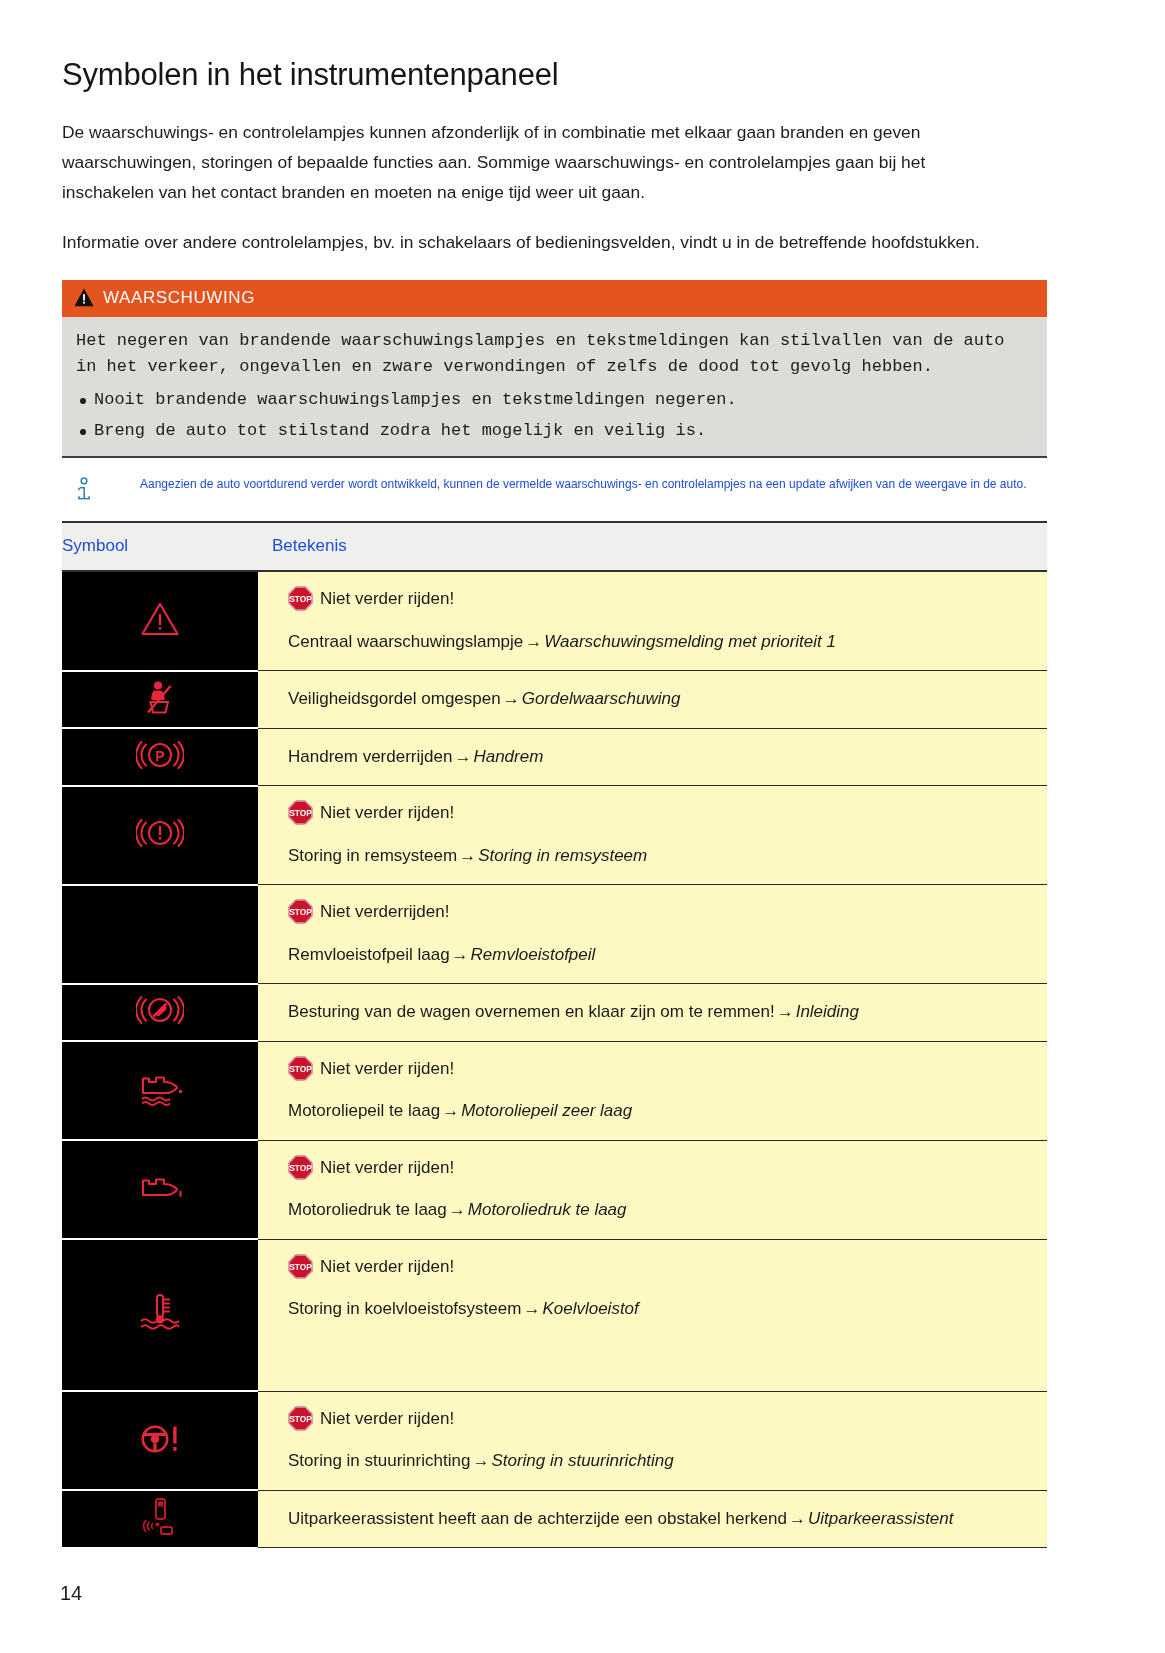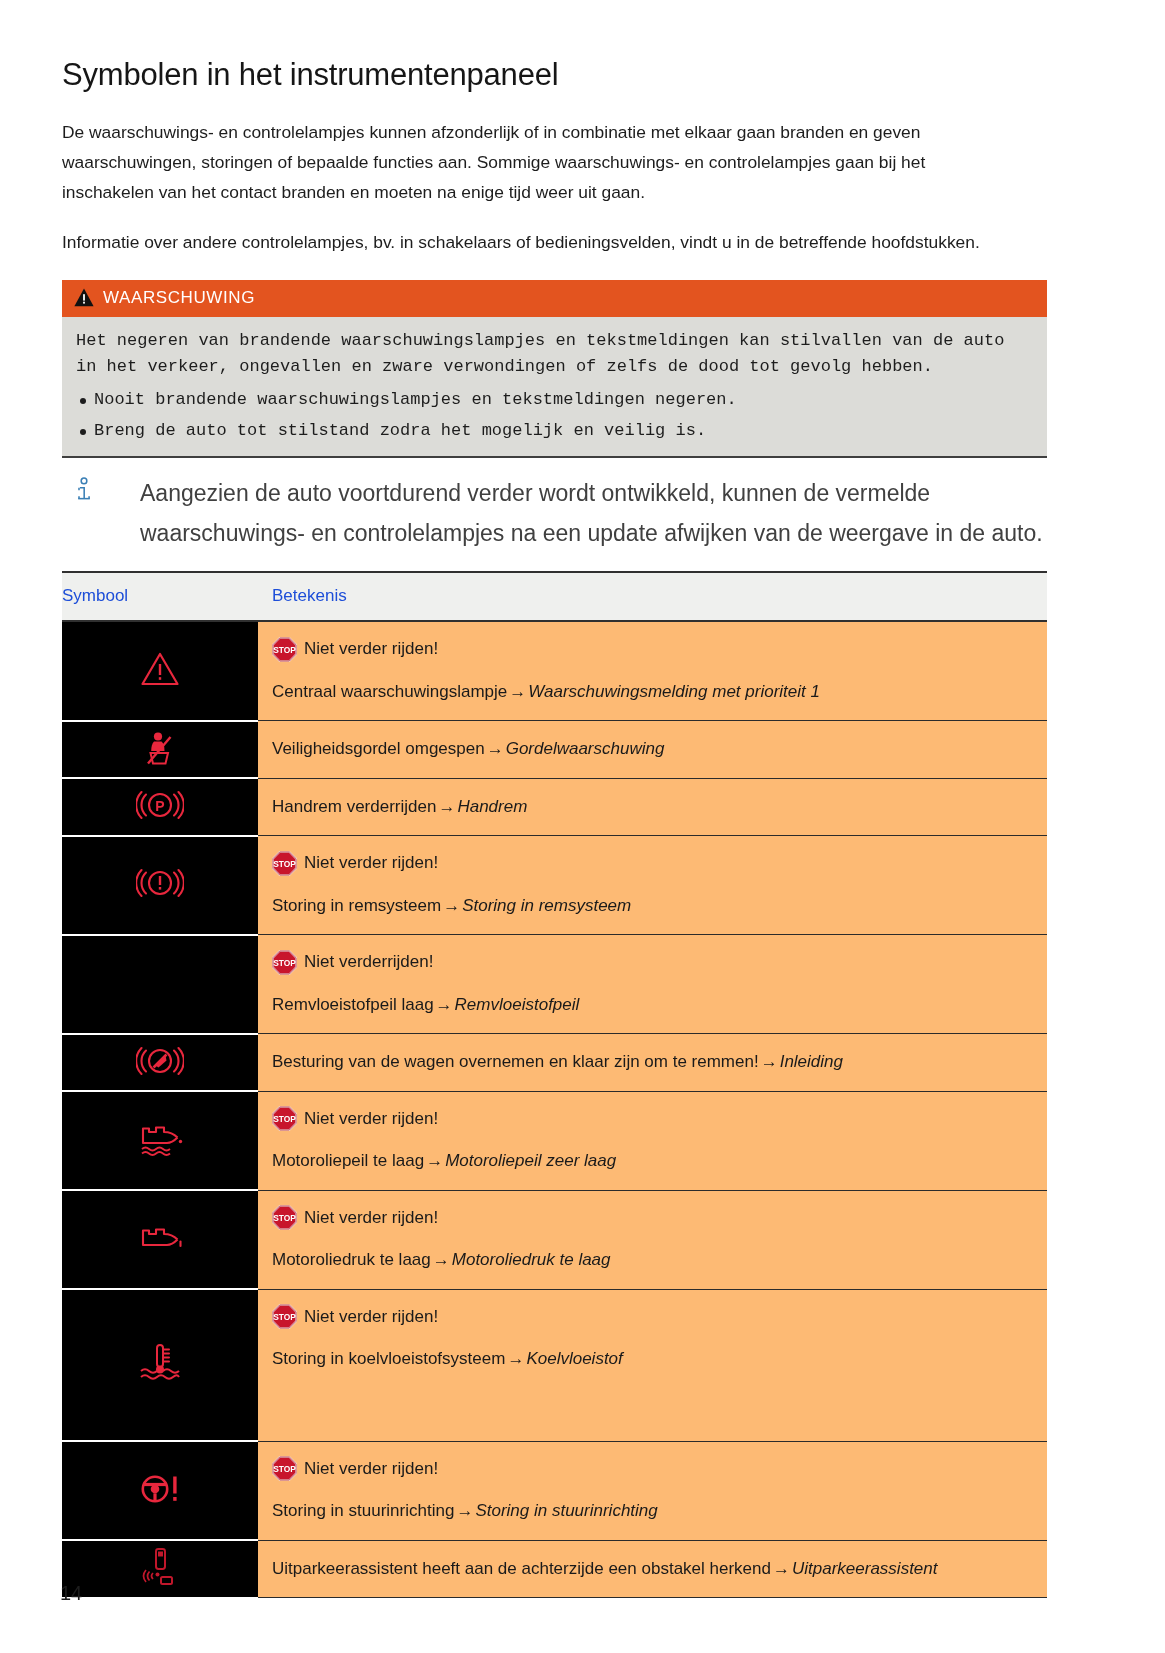--- a/index.html
+++ b/index.html
@@ -106,23 +106,23 @@
   }
   .note-icon {
     width: 66px;
     flex: none;
     display: flex;
     justify-content: flex-start;
     padding-left: 12px;
     padding-top: 3px;
   }
   .note-text {
-    font-size: 23px;
+    font-size: 12px;
     line-height: 1.72;
-    color: #404040;
+    color: #1d4ed8;
   }
 
   
   .sym-table {
     border-collapse: collapse;
     width: 985px;
     margin-top: 8px;
     table-layout: fixed;
   }
   .sym-table thead th {
@@ -140,23 +140,23 @@
 
   td.cell-symbol {
     width: 196px;
     background: #000000;
     text-align: center;
     vertical-align: middle;
     border-bottom: 2px solid #ffffff;
     padding: 0;
   }
   td.cell-meaning {
-    background: #fdba74;
+    background: #fef9c3;
     vertical-align: top;
-    padding: 10px 6px 12px 14px;
+    padding: 10px 6px 12px 30px;
     border-bottom: 1.6px solid #2b2b2b;
     font-size: 17px;
     line-height: 1.5;
   }
   tbody tr:last-child td.cell-meaning { border-bottom: 1.6px solid #2b2b2b; }
 
   .line-stop {
     display: flex;
     align-items: center;
     gap: 7px;

